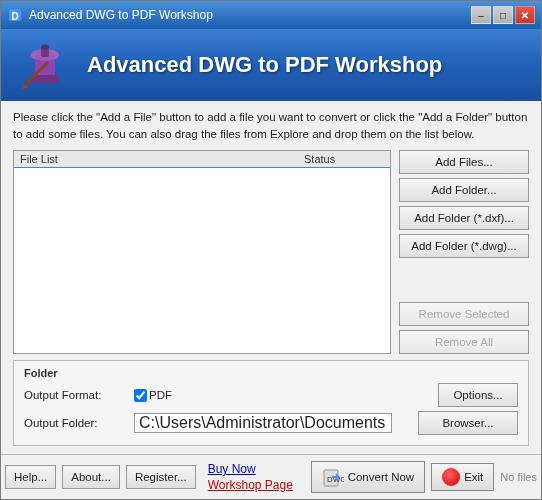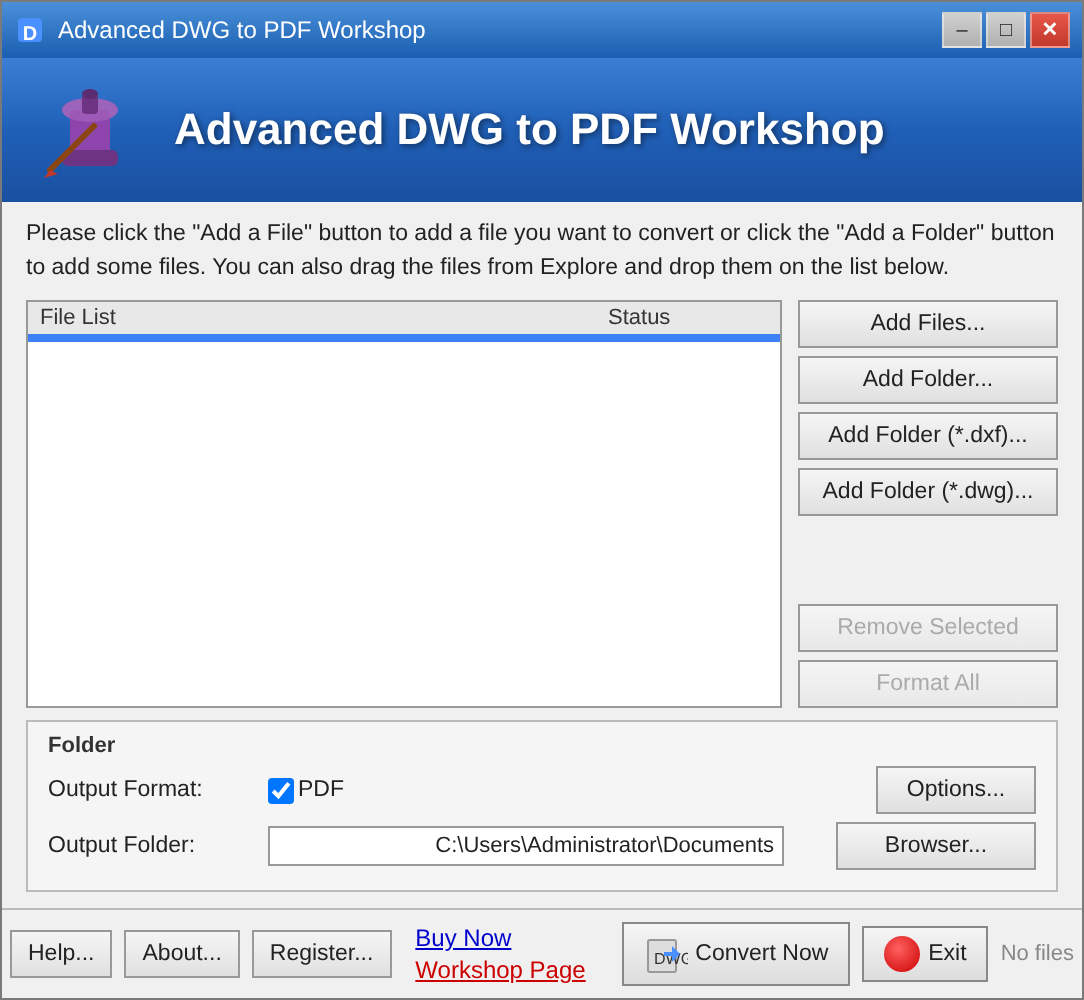--- a/index.html
+++ b/index.html
@@ -125,21 +125,21 @@
     .file-list-box {
       border: 1px solid #999;
       background: white;
       flex: 1;
       min-height: 120px;
     }
 
     .file-list-header {
       display: flex;
       background: #e8e8e8;
-      border-bottom: 4px solid #3b82f6;
+      border-bottom: 1px solid #3b82f6;
       padding: 2px 6px;
     }
     .file-list-col-name {
       flex: 1;
       font-size: 11px;
       color: #333;
     }
     .file-list-col-status {
       width: 80px;
       font-size: 11px;
@@ -208,24 +208,23 @@
     .options-value {
       font-size: 11.5px;
       color: #222;
       flex: 1;
     }
     .options-value-input {
       flex: 1;
       border: 1px solid #999;
       background: white;
       padding: 1px 4px;
-      font-size: 11px;
+      font-size: 16px;
       height: 20px;
       color: #222;
-      text-align: right;
     }
     .checkbox-inline {
       display: flex;
       align-items: center;
       gap: 2px;
     }
 
     
     .bottom-bar {
       border-top: 1px solid #bbb;
@@ -352,21 +351,21 @@
         </div>
       </div>
 
       <div class="right-buttons">
         <button class="btn">Add Files...</button>
         <button class="btn">Add Folder...</button>
         <button class="btn">Add Folder (*.dxf)...</button>
         <button class="btn">Add Folder (*.dwg)...</button>
         <div class="btn-spacer"></div>
         <button class="btn disabled" disabled="">Remove Selected</button>
-        <button class="btn disabled" disabled="">Format All</button>
+        <button class="btn disabled" disabled="">Remove All</button>
       </div>
 
     </div>
 
     <div class="options-section">
       <div class="options-title">Folder</div>
       <div class="options-row">
         <span class="options-label">Output Format:</span>
         <div class="checkbox-inline">
           <input type="checkbox" checked="" style="">

